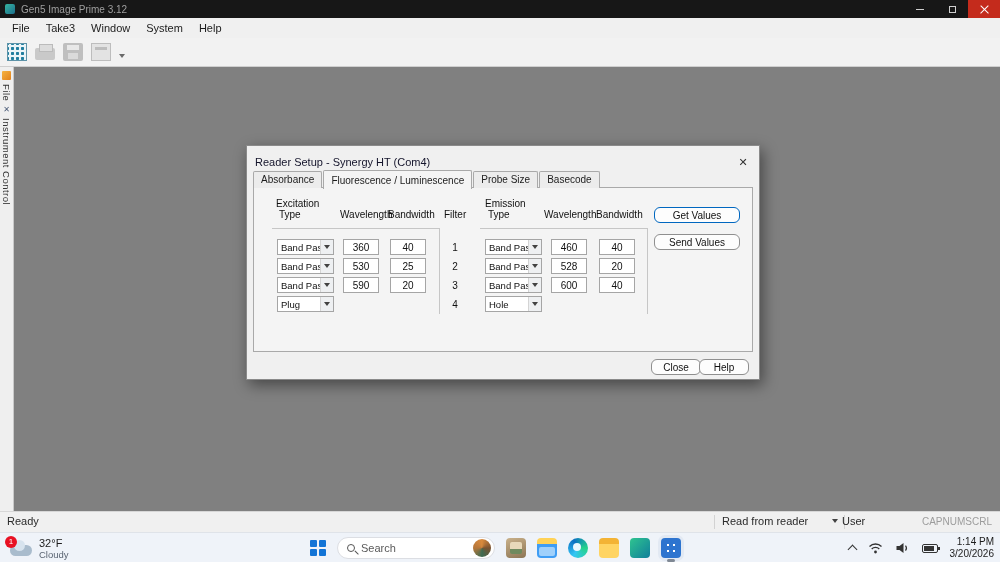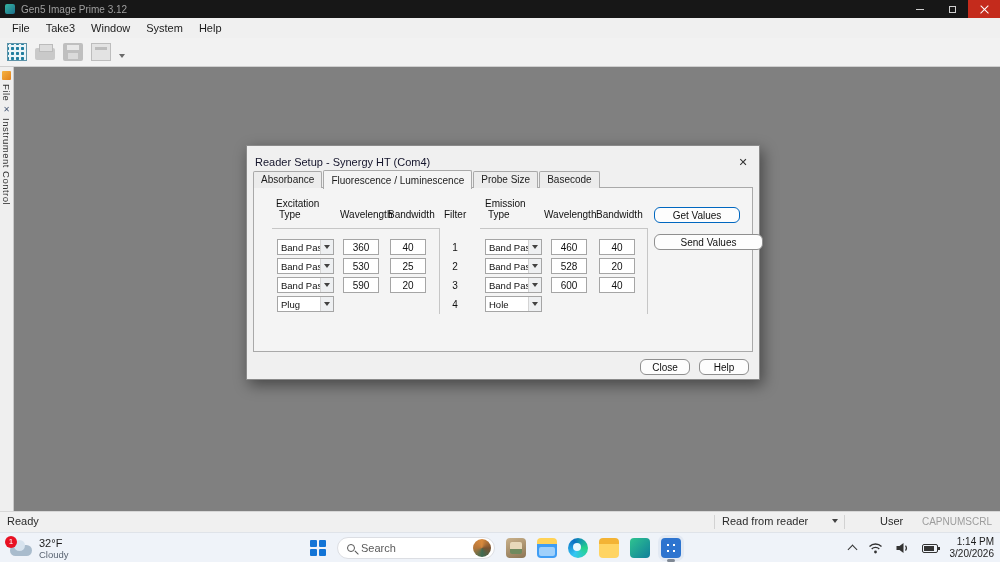--- a/index.html
+++ b/index.html
@@ -58,31 +58,31 @@
   .dd-val { flex:1; padding:2px 0 0 3px; white-space:nowrap; overflow:hidden; color:#111; }
   .dd-btn { width:13px; background:#eef0f2; border-left:1px solid #d4d4d4; display:flex; align-items:center; justify-content:center; }
   .dd-arrow { width:0; height:0; border-left:3px solid transparent; border-right:3px solid transparent; border-top:4px solid #424242; }
   .pos-ex-type { left:23px; } .pos-em-type { left:231px; }
   .tin { position:absolute; top:0; height:16px; width:36px; border:1px solid #a5a5a5; background:#fff; font-size:10px; text-align:center; font-family:"Liberation Sans", sans-serif; color:#111; outline:none; padding:0; }
   .pos-ex-wl { left:89px; } .pos-ex-bw { left:136px; }
   .pos-em-wl { left:297px; } .pos-em-bw { left:345px; }
   .fnum { position:absolute; left:194px; top:3px; width:14px; text-align:center; font-size:10px; color:#111; }
   .btn { position:absolute; height:16px; background:#fdfdfd; border:1px solid #8f8f8f; border-radius:6px; font-size:10px; font-family:"Liberation Sans", sans-serif; color:#111; display:flex; align-items:center; justify-content:center; cursor:default; }
   .btn-get { left:400px; top:19px; width:86px; border:1px solid #0067c0; }
-  .btn-send { left:400px; top:46px; width:109px; }
-  .btn-close { left:393px; top:213px; width:50px; }
+  .btn-send { left:400px; top:46px; width:86px; }
+  .btn-close { left:404px; top:213px; width:50px; }
   .btn-help { left:452px; top:213px; width:50px; }
 
   
   .statusbar { position:absolute; top:511px; left:0; right:0; height:21px; background:#f0f0f0; border-top:1px solid #d7d7d7; font-size:11px; color:#2a2a2a; }
   .sb-ready { position:absolute; left:7px; top:3px; }
   .sb-sep { position:absolute; top:3px; width:1px; height:14px; background:#d2d2d2; }
   .sb-combo { position:absolute; left:722px; top:3px; width:118px; display:flex; align-items:center; justify-content:space-between; }
   .sb-combo .dd-arrow { margin-right:2px; }
-  .sb-user { position:absolute; left:848px; top:3px;padding-left:32px; }
+  .sb-user { position:absolute; left:810px; top:3px;padding-left:32px; }
   .sb-locks { position:absolute; right:8px; top:4px; display:flex; font-size:10px; color:#9c9c9c; }
 
   
   .taskbar { position:absolute; top:532px; left:0; right:0; height:30px; background:#eff3f9; border-top:1px solid #dfe3e9; }
   .weather { position:absolute; left:4px; top:2px; height:26px; display:flex; align-items:center; gap:5px; padding:0 4px; border-radius:4px; }
   .cloudwrap { position:relative; width:26px; height:18px; }
   .cloud { position:absolute; left:2px; top:6px; width:22px; height:11px; background:#a9bccd; border-radius:7px; }
   .cloud::before { content:""; position:absolute; left:4px; top:-5px; width:11px; height:11px; background:#d7e3ee; border-radius:50%; }
   .badge { position:absolute; left:-3px; top:-3px; width:12px; height:12px; background:#e81123; color:#fff; font-size:8px; line-height:12px; text-align:center; border-radius:50%; z-index:2; }
   .wtemp { font-size:11px; color:#1c1c1c; line-height:12px; }

